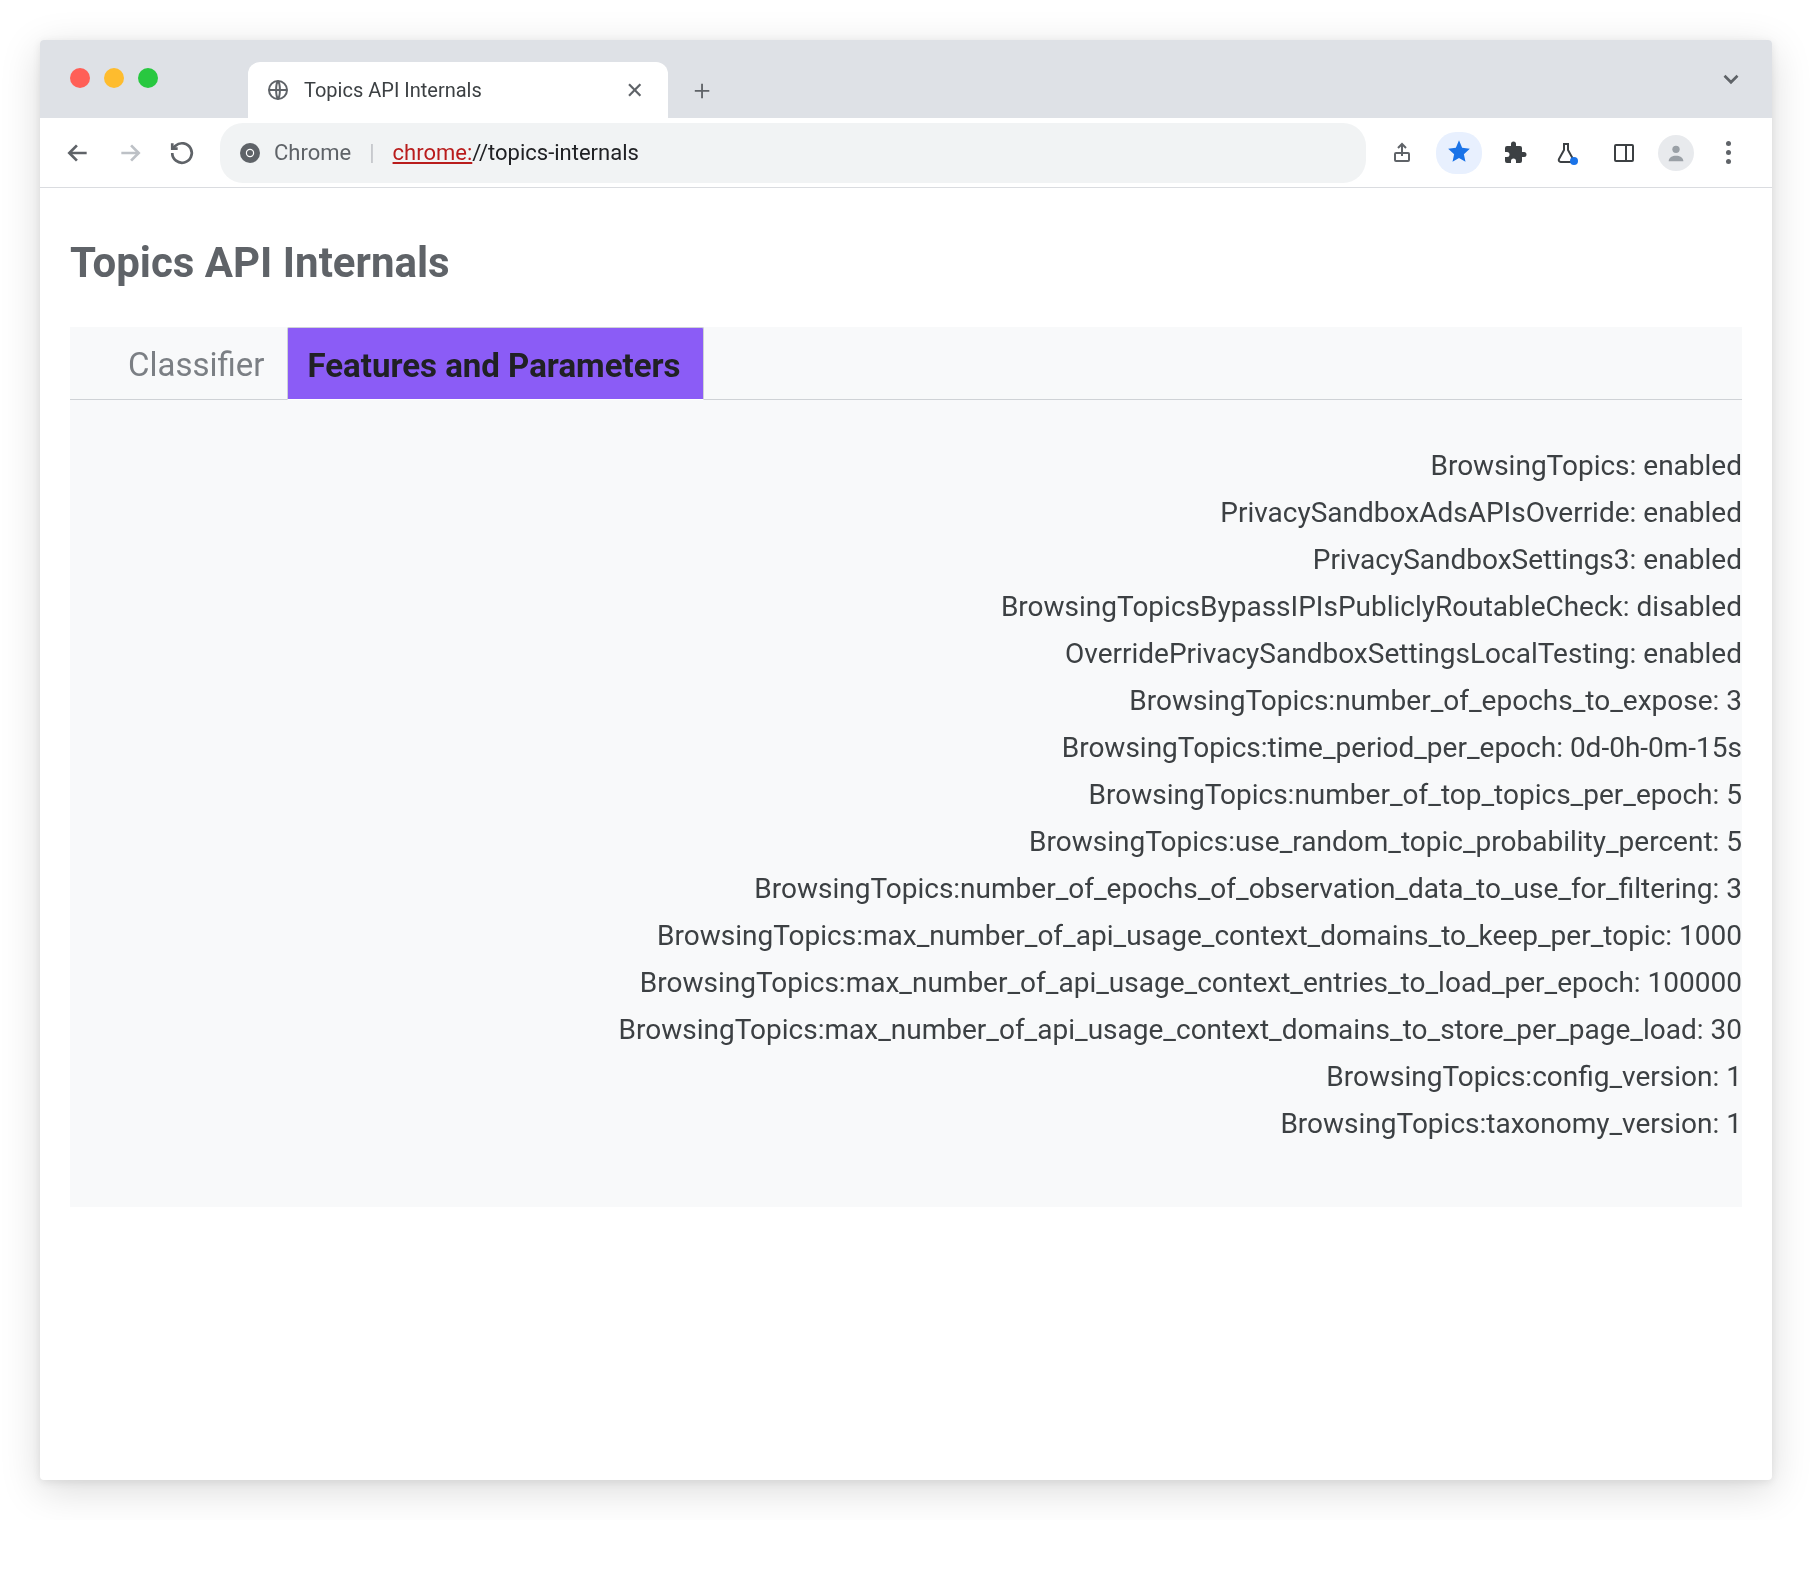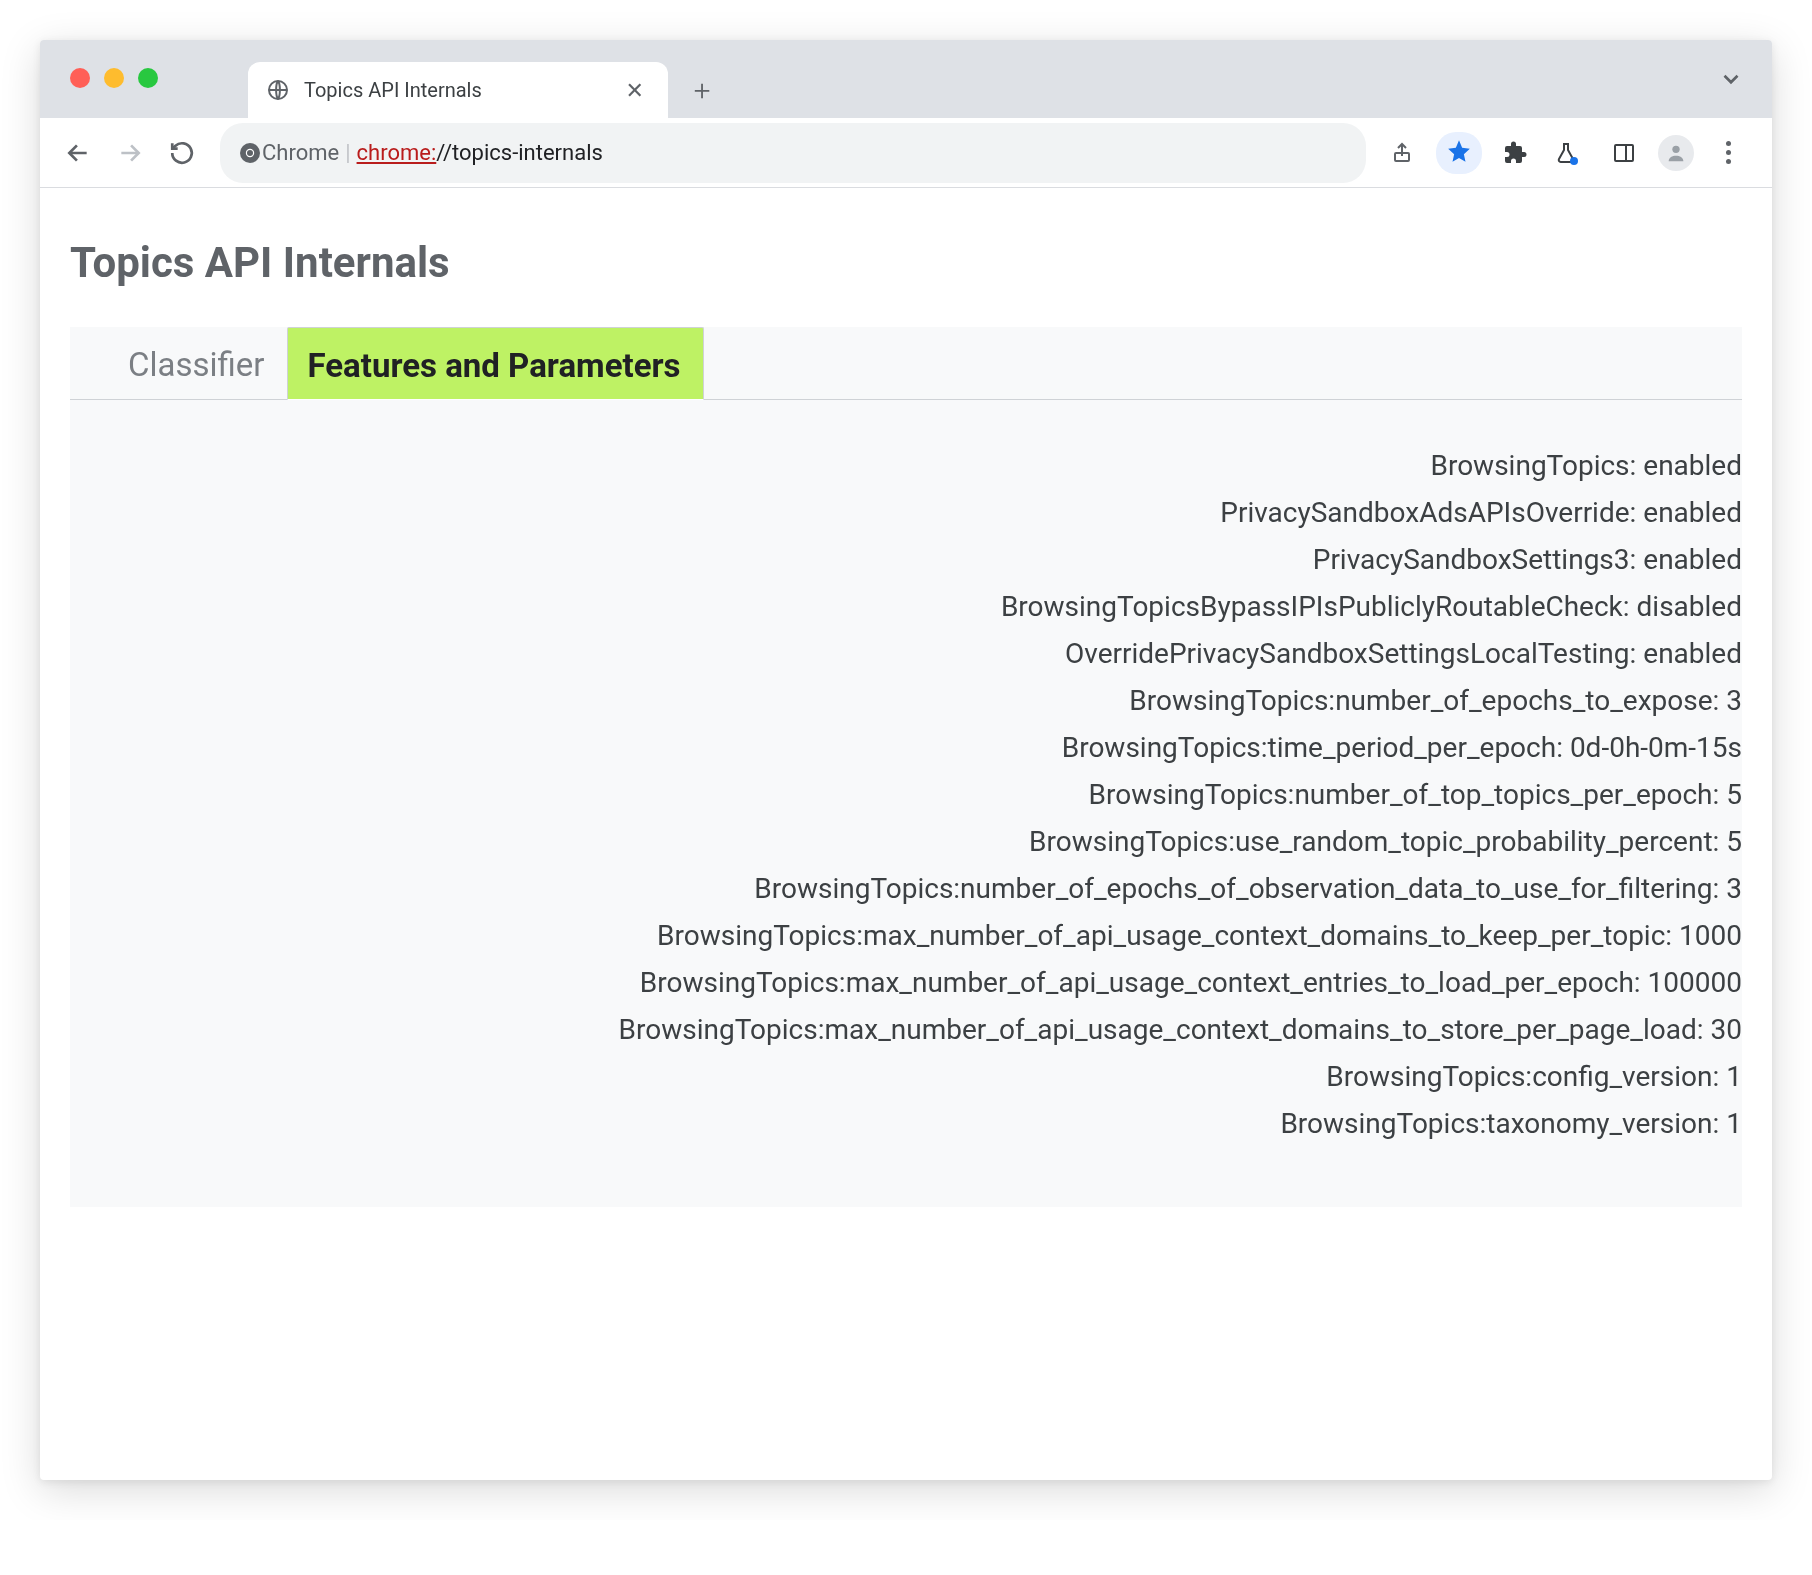--- a/index.html
+++ b/index.html
@@ -89,21 +89,21 @@
   .nav-btn.disabled { color: #bdc1c6; }
   .nav-btn svg { width: 26px; height: 26px; stroke: currentColor; }
   .omnibox {
     flex: 1;
     height: 60px;
     background: #f1f3f4;
     border-radius: 23px;
     display: flex;
     align-items: center;
     padding: 0 18px;
-    gap: 0;
+    gap: 12px;
     margin: 0 8px;
     font-size: 22px;
     color: #5f6368;
   }
   .omnibox .chrome-label { color:#5f6368; }
   .omnibox .sep { color:#c0c3c7; margin: 0 6px; }
   .omnibox .url-scheme { color:#b91c1c;text-decoration:underline; }
   .omnibox .url-path { color:#202124; }
   .chrome-logo svg { width:24px; height:24px; display:block; }
   .toolbar-right {
@@ -152,21 +152,21 @@
     font-size: 33px;
     color: #7b7f84;
     padding: 18px 22px 14px 22px;
     cursor: pointer;
   }
   .page-tab.active {
     color: #202124;
     font-weight: 700;
     border: 1px solid #cfd2d6;
     border-bottom: 1px solid #fff;
-    background: #bef264;
+    background: #8b5cf6;
     margin-bottom: -1px;
     border-radius: 2px 2px 0 0;
     padding-left: 20px;
   }
   .features-list {
     padding: 42px 0 0 60px;
     font-size: 28px;
     color: #3c4043;
     line-height: 1.68;
     text-align: right;

